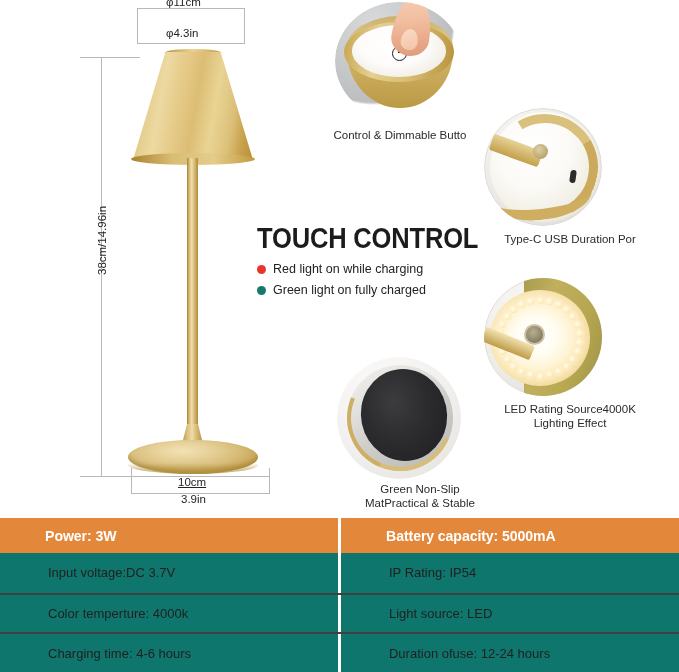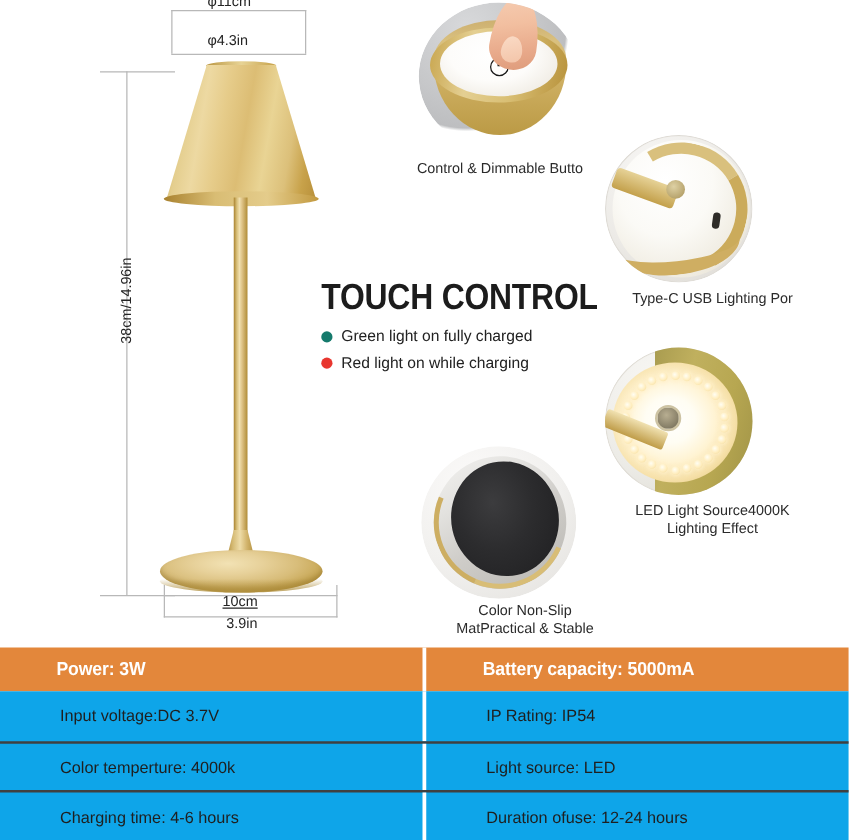--- a/index.html
+++ b/index.html
@@ -393,21 +393,21 @@
   <div id="c2" class="circ">
     <div class="disc-bg"></div>
     <div class="body"></div>
     <div class="rim-arc"></div>
     <div class="rim-arc2"></div>
     <div class="stem2"></div>
     <div class="stem-cap"></div>
     <div class="usb-port"></div>
   </div>
   <div id="c2cap" class="cap">
-    <div>Type-C USB Lighting Por</div>
+    <div>Type-C USB Duration Por</div>
   </div>
 
   <div id="c3" class="circ">
     <div class="disc-bg"></div>
     <div class="shade3"></div>
     <div class="glow"></div>
     <div class="led-ring" id="led-ring">
         <span class="led" style="left: 46.5px; top: 6.5px;"></span>
         <span class="led" style="left: 56.0726px; top: 7.60421px;"></span>
         <span class="led" style="left: 65.0889px; top: 10.8527px;"></span>
@@ -432,58 +432,58 @@
         <span class="led" style="left: 9.09935px; top: 31.025px;"></span>
         <span class="led" style="left: 13.5806px; top: 22.9135px;"></span>
         <span class="led" style="left: 19.9751px; top: 16.0566px;"></span>
         <span class="led" style="left: 27.9111px; top: 10.8527px;"></span>
         <span class="led" style="left: 36.9274px; top: 7.60421px;"></span>
       </div>
     <div class="hub"></div>
     <div class="stem3"></div>
   </div>
   <div id="c3cap" class="cap">
-    <div>LED Light Source4000K</div>
+    <div>LED Rating Source4000K</div>
     <div>Lighting Effect</div>
   </div>
 
   <div id="c4" class="circ">
     <div class="disc-bg"></div>
     <div class="puck"></div>
     <div class="gold-edge"></div>
     <div class="mat"></div>
   </div>
   <div id="c4cap" class="cap">
-    <div>Color Non-Slip</div>
+    <div>Green Non-Slip</div>
     <div>MatPractical &amp; Stable</div>
   </div>
 
   <div id="touch-block">
     <div id="touch-title">TOUCH CONTROL</div>
+
+    <div class="bullet-row">
+      <span class="bullet-dot" id="dot0" style="background: rgb(232, 54, 47);"></span>
+      <span class="bullet-text">Red light on while charging</span>
+    </div>
 
     <div class="bullet-row">
       <span class="bullet-dot" id="dot1" style="background: rgb(21, 122, 108);"></span>
       <span class="bullet-text">Green light on fully charged</span>
-    </div>
-
-    <div class="bullet-row">
-      <span class="bullet-dot" id="dot0" style="background: rgb(232, 54, 47);"></span>
-      <span class="bullet-text">Red light on while charging</span>
     </div>
   </div>
 
   <div id="spec-table">
 
     <div class="spec-head" style="background: rgb(227, 135, 59);">
       <div class="cell" style="color: rgb(255, 255, 255);">Power: 3W</div>
       <div class="divider"></div>
       <div class="cell" style="color: rgb(255, 255, 255);">Battery capacity: 5000mA</div>
     </div>
 
-    <div class="spec-body" style="background: #0ea5e9;">
+    <div class="spec-body" style="background: #0f766e;">
       <div class="spec-row">
         <div class="cell">Input voltage:DC 3.7V</div>
         <div class="divider"></div>
         <div class="cell">IP Rating: IP54</div>
       </div>
       <div class="spec-row">
         <div class="cell">Color temperture: 4000k</div>
         <div class="divider"></div>
         <div class="cell">Light source: LED</div>
       </div>

